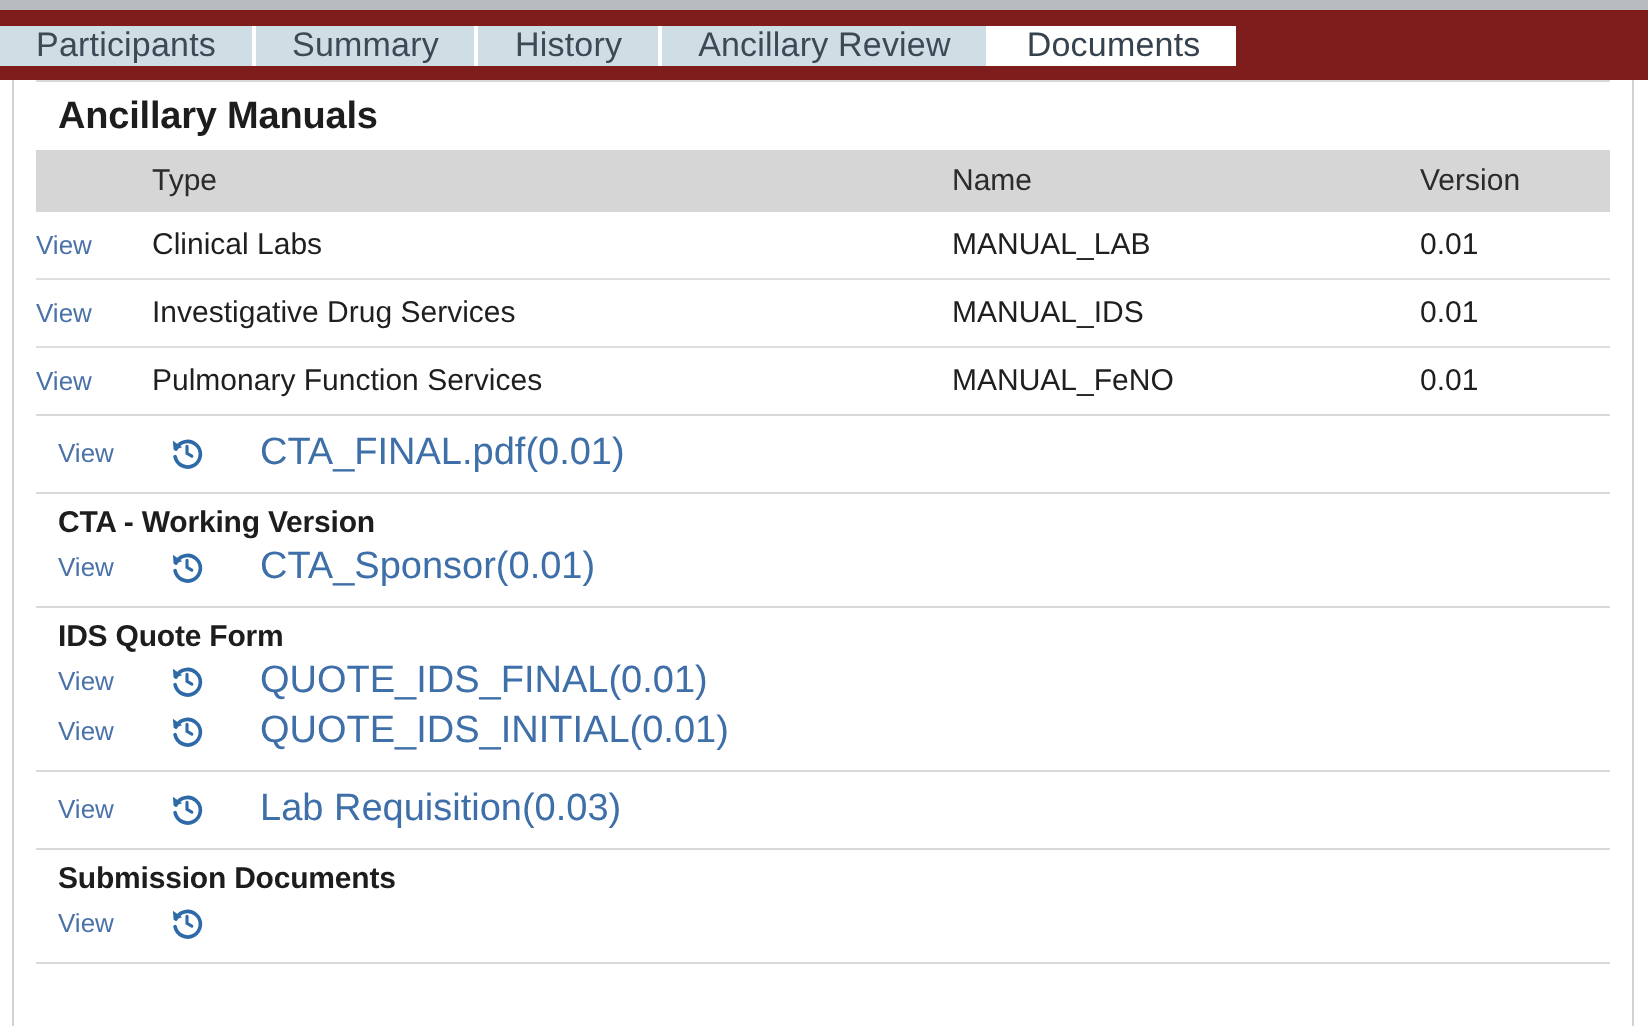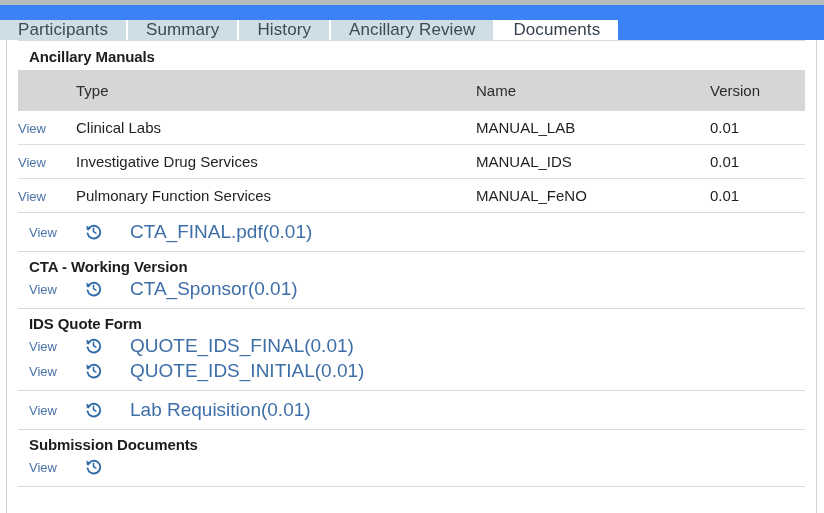--- a/index.html
+++ b/index.html
@@ -19,23 +19,23 @@
   .top-strip {
     height: 5px;
     background: #b9bcbe;
     width: 824px;
   }
 
   
   .tabbar {
     position: relative;
     height: 35px;
-    background: #3b82f6;
+    background: #7f1d1d;
     display: flex;
-    align-items: flex-end;
+    align-items: center;
     box-sizing: border-box;
   }
   .tab {
     display: flex;
     align-items: center;
     justify-content: center;
     font-size: 17px;
     color: #3d4a56;
     background: #cfdde5;
     border-right: 2px solid #ffffff;
@@ -71,39 +71,39 @@
   }
 
   .rule {
     height: 1px;
     background: #d7d9db;
     margin: 0 0 0 0;
   }
 
   
   .section-title {
-    font-size: 15px;
+    font-size: 19px;
     font-weight: bold;
     color: #1d1d1d;
     padding: 7px 0 5px 11px;
     letter-spacing: -0.1px;
   }
 
   table.manuals {
     width: 100%;
     border-collapse: collapse;
     table-layout: fixed;
   }
   table.manuals th {
     background: #d6d6d6;
     font-size: 15px;
     font-weight: normal;
     color: #2b2b2b;
     text-align: left;
-    height: 41px;
+    height: 31px;
     padding: 0;
     vertical-align: middle;
   }
   table.manuals td {
     font-size: 15px;
     color: #1f1f1f;
     height: 33px;
     padding: 0;
     vertical-align: middle;
     border-bottom: 1px solid #dcdedf;
@@ -295,21 +295,21 @@
         <div class="docgroup">
           <div class="docrow">
             <div class="view-cell"><a class="viewlink">View</a></div>
             <div class="icon-cell">
               <span class="history-icon"><svg width="17" height="17" viewBox="0 0 24 24" fill="none">
                   <path d="M4.2 9.2 A9 9 0 1 1 3.6 14.6" stroke="#2f6aa8" stroke-width="2.6" stroke-linecap="round" fill="none"></path>
                   <path d="M2.0 3.4 L2.6 9.8 L8.6 8.0 Z" fill="#2f6aa8"></path>
                   <path d="M12 7.3 V12.2 L15.4 14.2" stroke="#2f6aa8" stroke-width="2.2" stroke-linecap="round" fill="none"></path>
                 </svg></span>
             </div>
-            <div><a class="doclink">Lab Requisition(0.01)</a></div>
+            <div><a class="doclink">Lab Requisition(0.03)</a></div>
           </div>
         </div>
         <div class="rule"></div>
         <div class="docgroup">
           <h3>Submission Documents</h3>
           <div class="docrow">
             <div class="view-cell"><a class="viewlink">View</a></div>
             <div class="icon-cell">
               <span class="history-icon"><svg width="17" height="17" viewBox="0 0 24 24" fill="none">
                   <path d="M4.2 9.2 A9 9 0 1 1 3.6 14.6" stroke="#2f6aa8" stroke-width="2.6" stroke-linecap="round" fill="none"></path>

